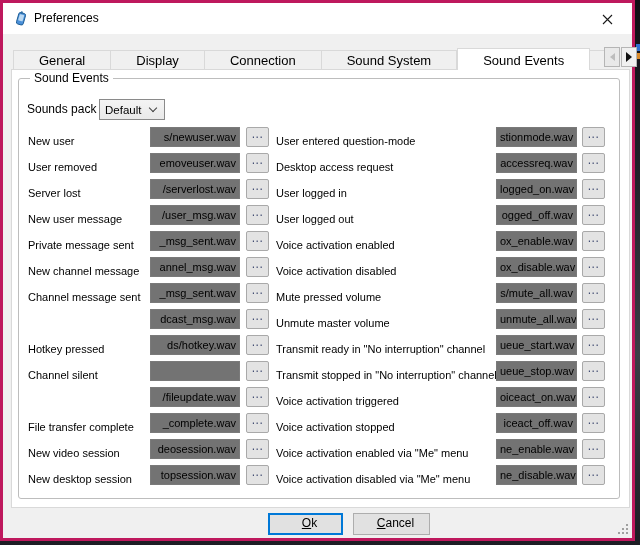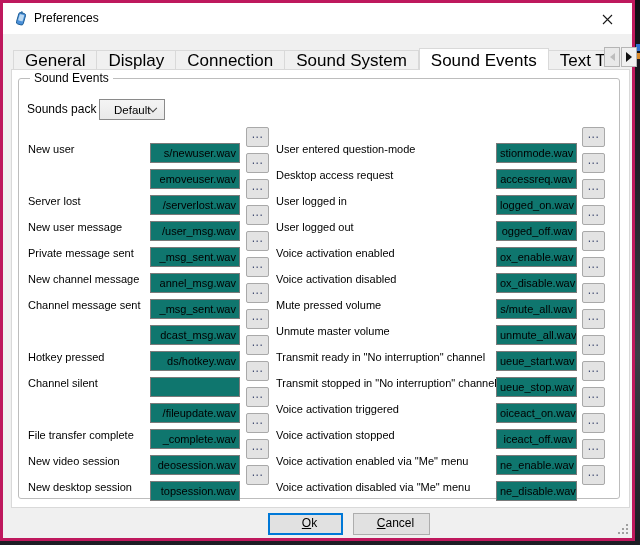--- a/index.html
+++ b/index.html
@@ -15,22 +15,22 @@
     background:#f0f0f0; border:3px solid #be185d;
   }
   
   .titlebar { position:absolute; left:0; top:0; width:100%; height:31px; background:#ffffff; }
   .app-icon { position:absolute; left:9px; top:7px; width:17px; height:17px; }
   .title-text { position:absolute; left:31px; top:8px; font-size:12px; color:#000; white-space:nowrap; }
   .close-btn { position:absolute; right:17px; top:8px; width:16px; height:16px; display:flex; align-items:center; justify-content:center; cursor:default; }
   
   .tabstrip { position:absolute; left:10px; top:44px; width:591px; height:23px; display:flex; align-items:flex-end; overflow:hidden; z-index:3; }
   .tab {
-    height:20px; line-height:19px; padding:0 11px; background:#f0f0f0;
-    border:1px solid #d9d9d9; border-left:none; font-size:17px; white-space:nowrap; color:#000;
+    height:20px; line-height:19px; padding:0 25px; background:#f0f0f0;
+    border:1px solid #d9d9d9; border-left:none; font-size:13px; white-space:nowrap; color:#000;
   }
   .tab:first-child { border-left:1px solid #d9d9d9; }
   .tab.selected {
     height:23px; line-height:24px; background:#ffffff; border-bottom:none;
     border-left:1px solid #d9d9d9; position:relative; z-index:4; margin-bottom:-1px;
   }
   .tab-scroll { position:absolute; top:44px; width:16px; height:20px; background:#e9e9e9; border:1px solid #b5b5b5; z-index:5; display:flex; align-items:center; justify-content:center; }
   .tab-scroll.left { left:601px; }
   .tab-scroll.right { left:618px; background:#f0f0f0; }
   .tri-left { width:0; height:0; border-top:4px solid transparent; border-bottom:4px solid transparent; border-right:5px solid #bdbdbd; }
@@ -39,30 +39,30 @@
   .page { position:absolute; left:8px; top:66px; width:619px; height:439px; background:#ffffff; border:1px solid #d9d9d9; z-index:2; }
   .groupbox { position:absolute; left:6px; top:8px; width:602px; height:421px; border:1px solid #bdbdbd; border-radius:3px; }
   .group-label { position:absolute; left:11px; top:-8px; background:#ffffff; padding:0 4px; font-size:12px; color:#000; white-space:nowrap; }
   
   .sp-label { position:absolute; left:8px; top:20px; height:21px; line-height:21px; font-size:12px; white-space:nowrap; }
   .combo {
     position:absolute; left:80px; top:20px; width:66px; height:21px;
     background:linear-gradient(#f4f4f4,#e9e9e9); border:1px solid #8a8a8a;
     display:flex; align-items:center;
   }
-  .combo-value { font-size:11.5px; padding-left:14px; flex:1; }
+  .combo-value { font-size:11.5px; padding-left:5px; flex:1; }
   .chev { width:6px; height:6px; border-right:1.5px solid #404040; border-bottom:1.5px solid #404040; transform:rotate(45deg); margin:-3px 8px 0 0; }
   
   .events-grid { position:absolute; left:0; top:45px; width:602px; }
   .row { position:relative; height:26px; }
-  .lbl { position:absolute; top:12px; line-height:26px; font-size:11px; color:#000; white-space:nowrap; }
+  .lbl { position:absolute; top:4px; line-height:26px; font-size:11px; color:#000; white-space:nowrap; }
   .lbl.left { left:9px; }
   .lbl.right { left:257px; }
   .fld {
-    position:absolute; top:19px; height:20px; border:1px solid #7a7a7a; background:#0f766e;
+    position:absolute; top:3px; height:20px; border:1px solid #7a7a7a; background:#737373;
     font-size:11px; line-height:18px; padding:0 3px; text-align:right;
     overflow:hidden; white-space:nowrap; color:#000;
   }
   .fld.left { left:131px; width:90px; }
   .fld.right { left:477px; width:81px; }
   .browse {
     position:absolute; top:3px; width:23px; height:20px; background:#e3e3e3;
     border:1px solid #a9a9a9; border-radius:2px; color:#3f4a70;
     font-size:12px; line-height:13px; text-align:center; letter-spacing:0.5px; cursor:default;
   }
@@ -138,20 +138,21 @@
       <div class="events-grid">
           <div class="row">
             <span class="lbl left">New user</span>
             <div class="fld left">s/newuser.wav</div>
             <div class="browse left">...</div>
             <span class="lbl right">User entered question-mode</span>
             <div class="fld right">stionmode.wav</div>
             <div class="browse right">...</div>
           </div>
           <div class="row">
+            <span class="lbl left">User removed</span>
             <div class="fld left">emoveuser.wav</div>
             <div class="browse left">...</div>
             <span class="lbl right">Desktop access request</span>
             <div class="fld right">accessreq.wav</div>
             <div class="browse right">...</div>
           </div>
           <div class="row">
             <span class="lbl left">Server lost</span>
             <div class="fld left">/serverlost.wav</div>
             <div class="browse left">...</div>

